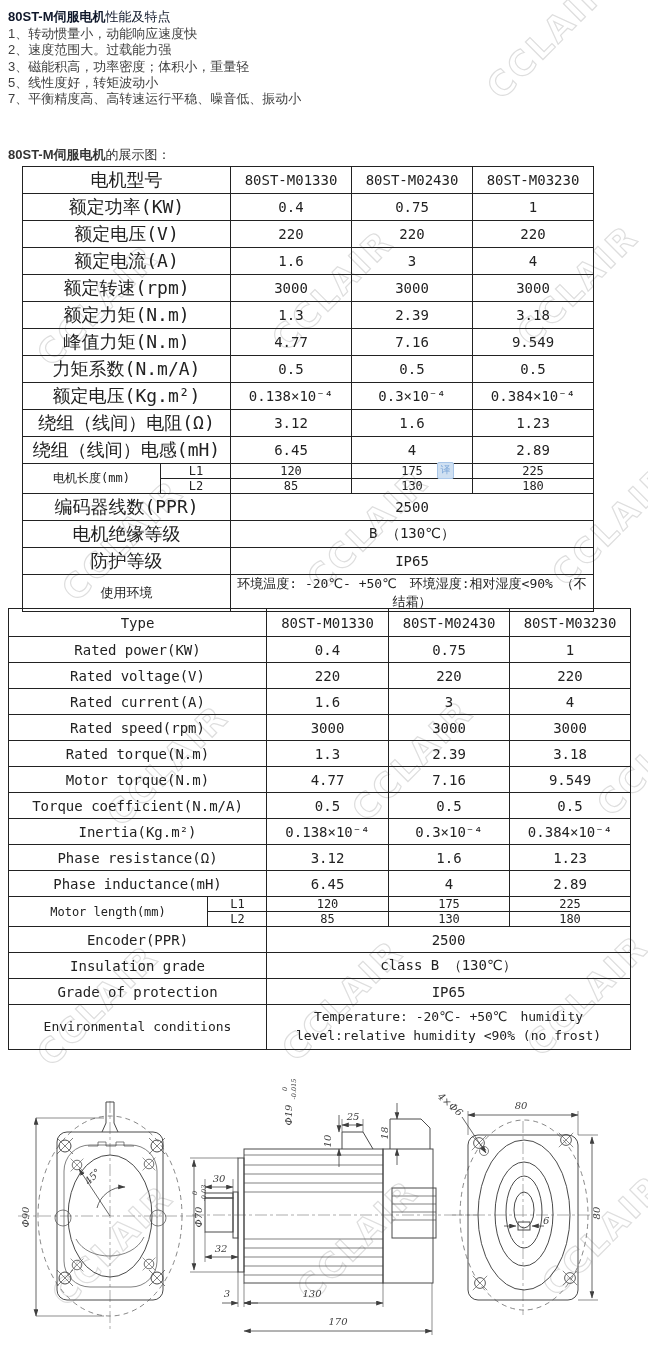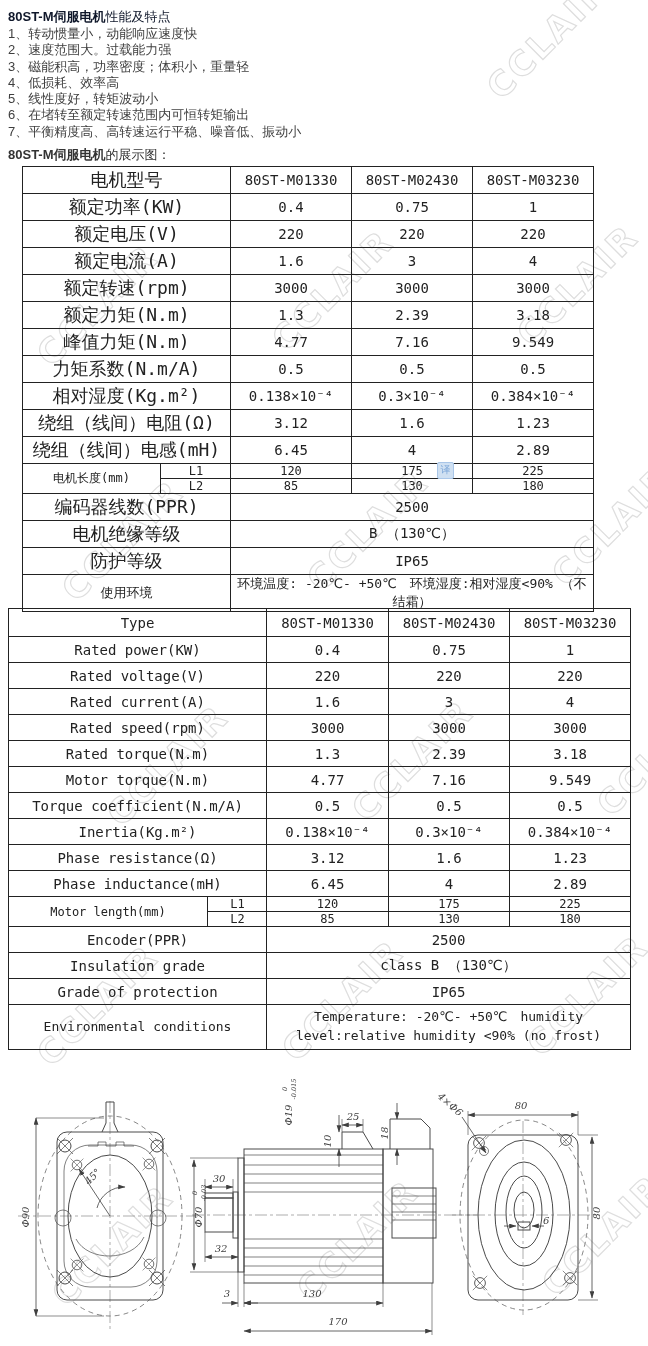--- a/index.html
+++ b/index.html
@@ -85,23 +85,21 @@
 <div class="content">
 
   <div class="title">
     <span class="b">80ST-M伺服电机</span><span>性能及特点</span>
   </div>
 
   <div class="features">
     <div>1、转动惯量小，动能响应速度快</div>
     <div>2、速度范围大。过载能力强</div>
     <div>3、磁能积高，功率密度；体积小，重量轻</div>
-    <div>4、低损耗、效率高</div>
     <div>5、线性度好，转矩波动小</div>
-    <div>6、在堵转至额定转速范围内可恒转矩输出</div>
     <div>7、平衡精度高、高转速运行平稳、噪音低、振动小</div>
   </div>
 
   <div class="subtitle">
     <span class="b">80ST-M伺服电机</span><span>的展示图：</span>
   </div>
 
   <table class="spec cn">
     <colgroup>
         <col style="width:138px">
@@ -153,21 +151,21 @@
       <td>7.16</td>
       <td>9.549</td>
     </tr>
     <tr>
       <td class="lab" colspan="2">力矩系数(N.m/A)</td>
       <td>0.5</td>
       <td>0.5</td>
       <td>0.5</td>
     </tr>
     <tr>
-      <td class="lab" colspan="2">相对湿度(Kg.m²)</td>
+      <td class="lab" colspan="2">额定电压(Kg.m²)</td>
       <td>0.138×10⁻⁴</td>
       <td>0.3×10⁻⁴</td>
       <td>0.384×10⁻⁴</td>
     </tr>
     <tr>
       <td class="lab" colspan="2">绕组（线间）电阻(Ω)</td>
       <td>3.12</td>
       <td>1.6</td>
       <td>1.23</td>
     </tr>

